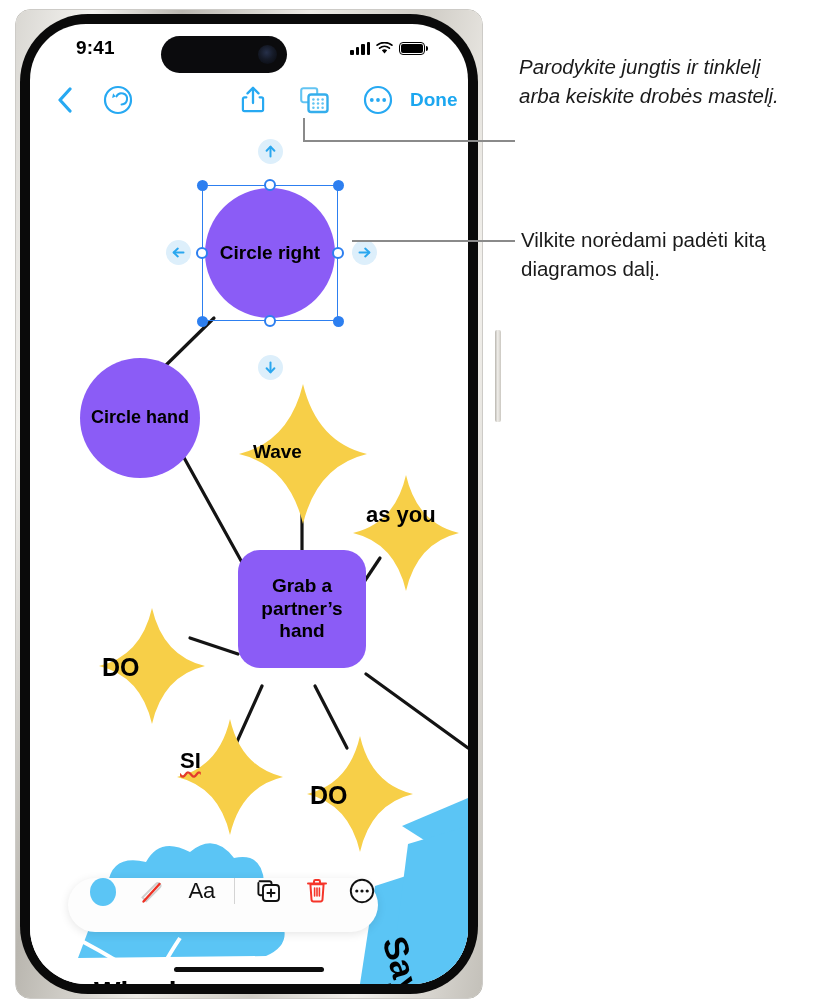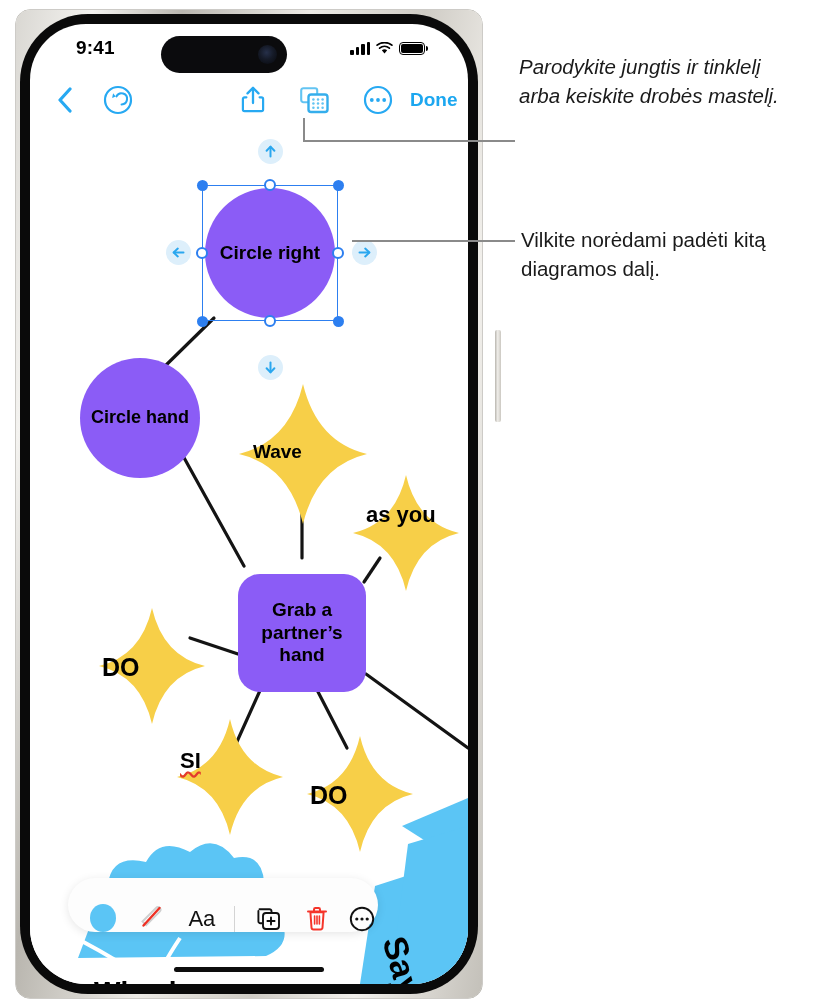--- a/index.html
+++ b/index.html
@@ -82,21 +82,21 @@
   .sel-box { position:absolute; border:1.4px solid #2d7ff0; }
   .handle { position:absolute; width:11px; height:11px; border-radius:50%; background:#2d7ff0; }
   .handle.mid { background:#fff; border:2.6px solid #2d7ff0; width:12px; height:12px; }
   .arrow-btn { position:absolute; width:25px; height:25px; border-radius:50%;
     background:#ddeffb; display:flex; align-items:center; justify-content:center; cursor:pointer; }
 
   
   .format-bar {
     position:absolute; left:38px; bottom:52px; width:310px; height:54px;
     background:#fdfdfd; border-radius:27px;
-    display:flex; align-items:flex-end;
+    display:flex; align-items:flex-start;
     box-shadow:0 2px 10px rgba(0,0,0,.10);
   }
   .fb-item{ display:flex; align-items:center; justify-content:center; cursor:pointer; }
   .fill-swatch{ width:28px; height:28px; border-radius:50%; background:#5bc5f5; margin-left:22px; }
   .home-indicator{ position:absolute; left:50%; transform:translateX(-50%); bottom:12px; width:150px; height:5px;
     border-radius:3px; background:#0d0d0d; }
 
   
   .callout { position:absolute; font-size:20.5px; line-height:1.42; color:#1a1a1a; }
   .leader { position:absolute; background:#8a8a8a; }
@@ -236,21 +236,21 @@
         <div class="node-label" style="left:280px; top:655px; width:100px; font-size:25px;">DO</div>
 
         <div class="node circ shape-blue" style="left:175px; top:62px; width:130px; height:130px; font-size:19px;">
           <span>Circle right</span>
         </div>
 
         <div class="node circ shape-blue" style="left:50px; top:232px; width:120px; height:120px; font-size:18px;">
           <span>Circle hand</span>
         </div>
 
-        <div class="node rrect shape-blue" style="left:208px; top:448px; width:128px; height:118px; font-size:19px; padding:0 16px;">
+        <div class="node rrect shape-blue" style="left:208px; top:424px; width:128px; height:118px; font-size:19px; padding:0 16px;">
           <span>Grab a partner’s hand</span>
         </div>
 
         <div class="node-label" style="left:64px; top:850px; width:160px; font-size:28px; text-align:left;">Wheel</div>
         <div class="node-label" style="left:382px; top:806px; width:120px; font-size:34px; text-align:left; transform:rotate(74deg); transform-origin:0 0;">Say</div>
 
         <div class="sel-box" style="left:172px; top:59px; width:136px; height:136px;"></div>
         <div class="handle" style="left:167px; top:54px;"></div>
         <div class="handle" style="left:303px; top:54px;"></div>
         <div class="handle" style="left:167px; top:190px;"></div>

